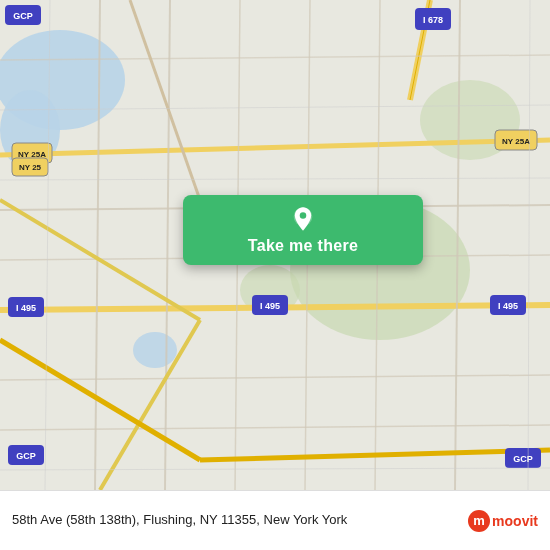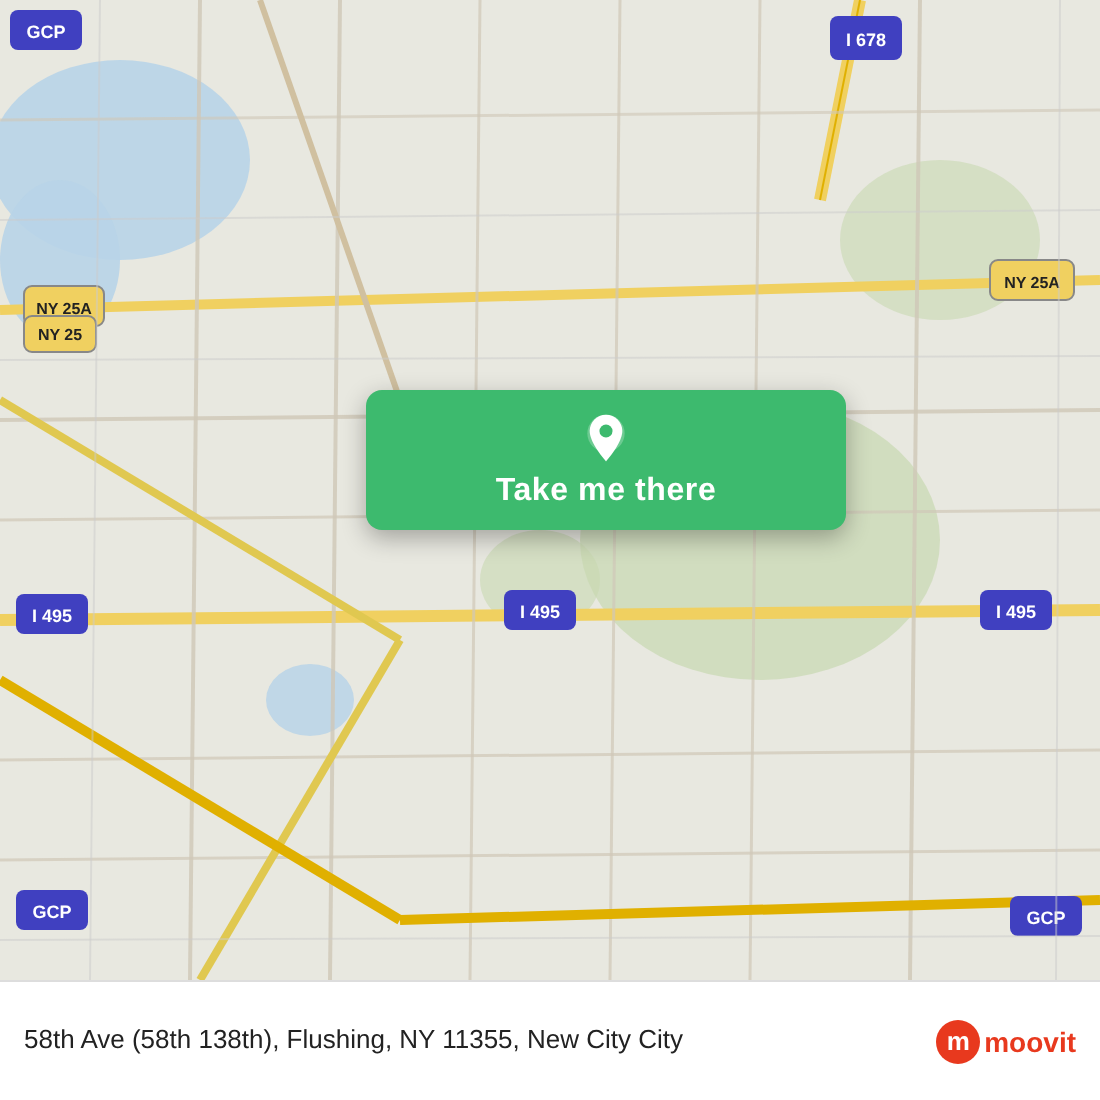--- a/index.html
+++ b/index.html
@@ -192,20 +192,20 @@
     <svg class="pin-icon" viewBox="0 0 24 24" fill="none" xmlns="http://www.w3.org/2000/svg">
       <circle cx="12" cy="10" r="8" fill="white" opacity="0.25"></circle>
       <path d="M12 2C8.13 2 5 5.13 5 9c0 5.25 7 13 7 13s7-7.75 7-13c0-3.87-3.13-7-7-7z" fill="white"></path>
       <circle cx="12" cy="9" r="2.8" fill="#3dba6e"></circle>
     </svg>
     <span class="btn-text">Take me there</span>
   </button>
 </div>
 
 <div id="bottom-bar">
-  <span id="address-text">58th Ave (58th 138th), Flushing, NY 11355, New City City</span>
+  <span id="address-text">58th Ave (58th 138th), Flushing, NY 11355, New York York</span>
   <div id="moovit-logo">
     <div class="moovit-m">
       <span>m</span>
     </div>
     <span class="moovit-text">moovit</span>
   </div>
 </div>
 
 </body></html>

